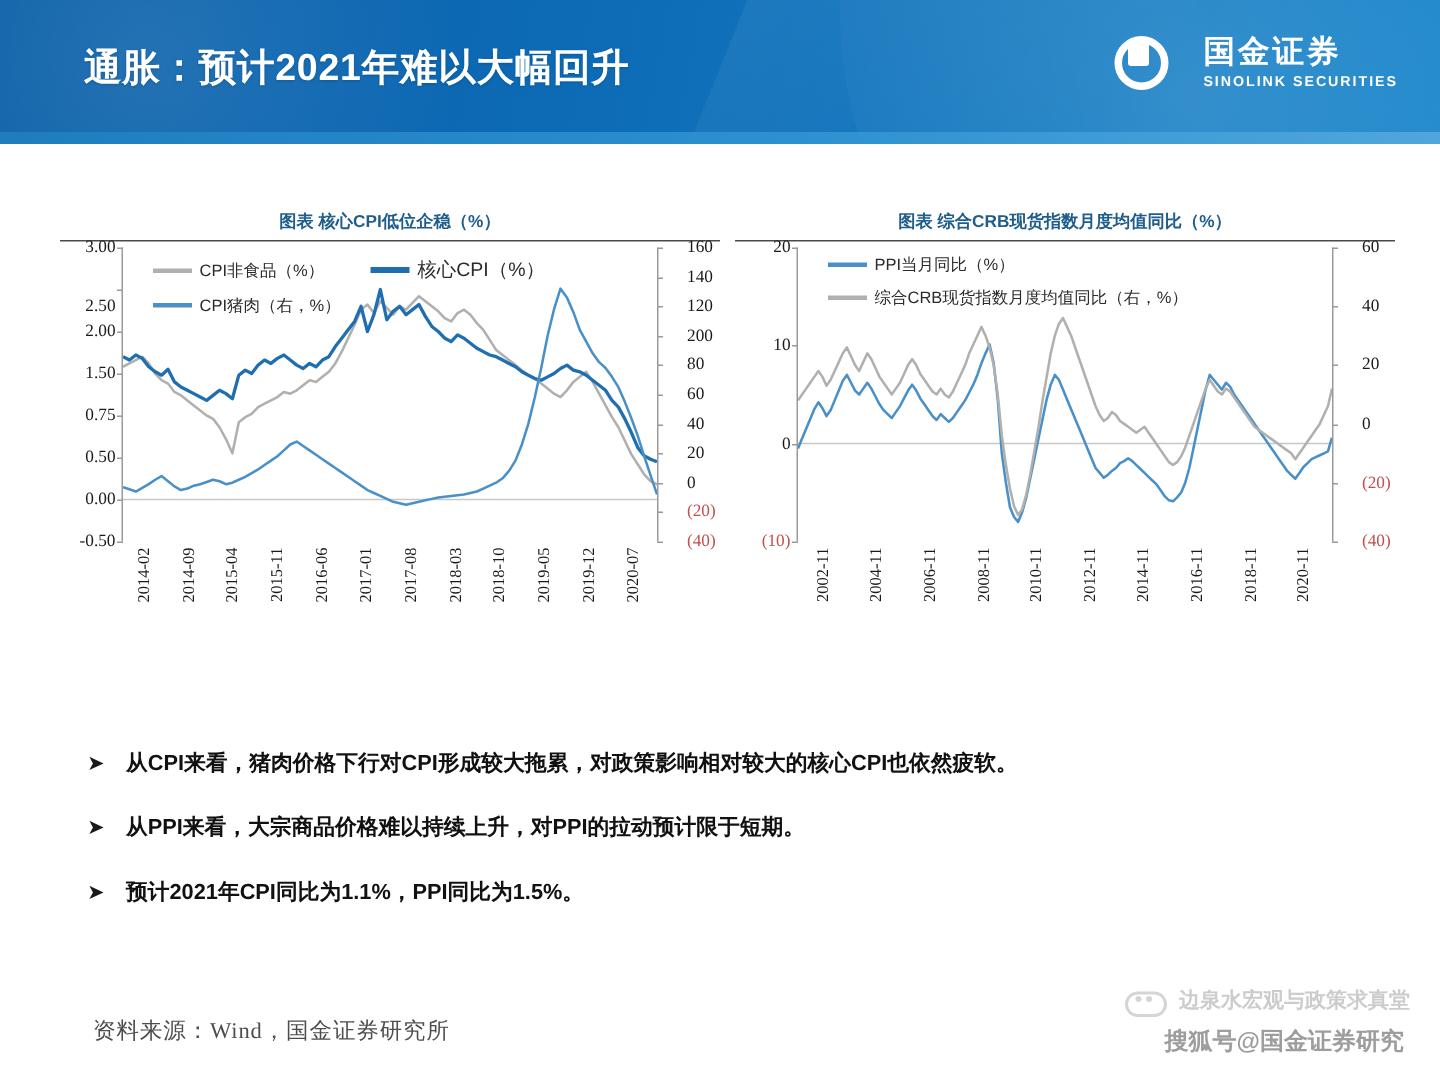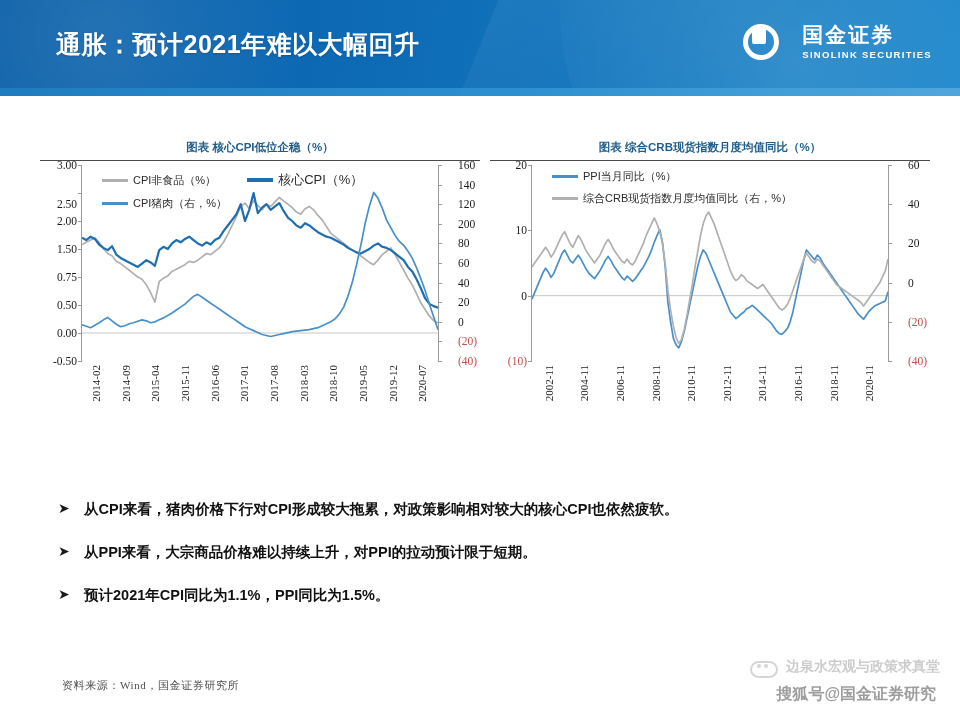--- a/index.html
+++ b/index.html
@@ -108,21 +108,21 @@
   .bullet-mark {
     color: #1a1a1a; font-size: 14px; width: 26px; flex: 0 0 auto; line-height: 1.25;
   }
   .bullet-text {
     font-size: 14.5px; font-weight: bold; color: #111111; line-height: 1.3;
   }
 
   
   .source {
     position: absolute; left: 62px; top: 678px;
-    font-size: 11px; color: #4d4d4d;
+    font-size: 15px; color: #4d4d4d;
     font-family: "Liberation Serif", "DejaVu Serif", serif;
     letter-spacing: .6px;
   }
   .wm {
     position: absolute; right: 14px; top: 658px;
     width: 350px; height: 58px;
   }
   .wm-top {
     position: absolute; right: 6px; top: 0;
     display: flex; align-items: center; gap: 8px;

